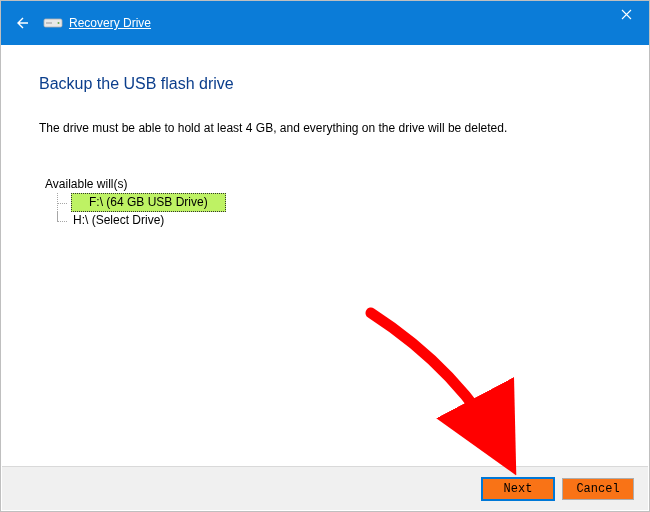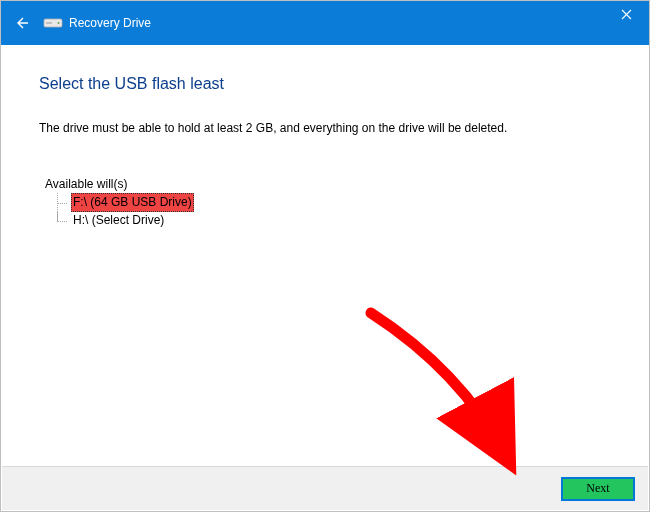--- a/index.html
+++ b/index.html
@@ -36,20 +36,21 @@
       height: 16px;
       margin-left: 8px;
       display: flex;
       align-items: center;
       justify-content: center;
     }
     .title-text {
       margin-left: 6px;
       font-size: 12px;
       color: #fff;
+      text-decoration: underline;
     }
     .close-btn {
       position: absolute;
       right: 0;
       top: 0;
       width: 46px;
       height: 26px;
       display: flex;
       align-items: center;
       justify-content: center;
@@ -101,44 +102,44 @@
       top: 50%;
       width: 10px;
       border-top: 1px dotted #a6a6a6;
     }
     .drive-item.not-last::before { bottom: -50%; }
     .drive-item .label {
       display: inline-block;
       padding: 0 2px;
     }
     .drive-item.selected .label {
-      background: #ef4444;
+      background: #bef264;
       border: 1px dotted #333;
-      padding: 0 1px;
+      padding: 0 17px;
     }
     .button-bar {
       position: absolute;
       left: 1px;
       right: 1px;
       bottom: 1px;
       height: 44px;
       background: #f0f0f0;
       border-top: 1px solid #d9d9d9;
       display: flex;
       align-items: center;
       justify-content: flex-end;
       padding-right: 14px;
       gap: 8px;
     }
     .win-btn {
       min-width: 72px;
       height: 22px;
-      background: #22c55e;
+      background: #f97316;
       border: 1px solid #adadad;
-      font-family: Liberation Serif, serif;
+      font-family: Liberation Mono, monospace;
       font-size: 12px;
       cursor: pointer;
     }
     .win-btn.primary {
       border: 1px solid #0078d7;
       outline: 1px solid #0078d7;
     }
     .arrow-overlay {
       position: absolute;
       left: 350px;
@@ -164,35 +165,36 @@
   </div>
   <span class="title-text">Recovery Drive</span>
   <div class="close-btn">
     <svg width="11" height="11" viewBox="0 0 11 11" fill="none" stroke-width="1.1">
       <path d="M1 1 L10 10 M10 1 L1 10"></path>
     </svg>
   </div>
 </div>
 
 <div class="content">
-  <div class="heading">Select the USB flash least</div>
-  <div class="instruction">The drive must be able to hold at least 2 GB, and everything on the drive will be deleted.</div>
+  <div class="heading">Backup the USB flash drive</div>
+  <div class="instruction">The drive must be able to hold at least 4 GB, and everything on the drive will be deleted.</div>
   <div class="drives-label">Available will(s)</div>
   <div class="drive-tree">
     <div class="drive-item not-last selected">
       <span class="label">F:\ (64 GB USB Drive)</span>
     </div>
     <div class="drive-item">
       <span class="label">H:\ (Select Drive)</span>
     </div>
   </div>
 </div>
 
 <div class="button-bar">
   <button class="win-btn primary">Next</button>
+  <button class="win-btn">Cancel</button>
 </div>
 
 <svg class="arrow-overlay" width="200" height="190" viewBox="0 0 200 190">
   <defs>
     <marker id="ah" markerWidth="8" markerHeight="8" refX="6" refY="4" orient="auto">
       <path d="M0,0 L8,4 L0,8 Z" fill="#ff0000"></path>
     </marker>
   </defs>
   <path d="M20,12 Q110,70 155,155" stroke="#ff0000" stroke-width="11" fill="none" marker-end="url(#ah)" stroke-linecap="round"></path>
 </svg>

